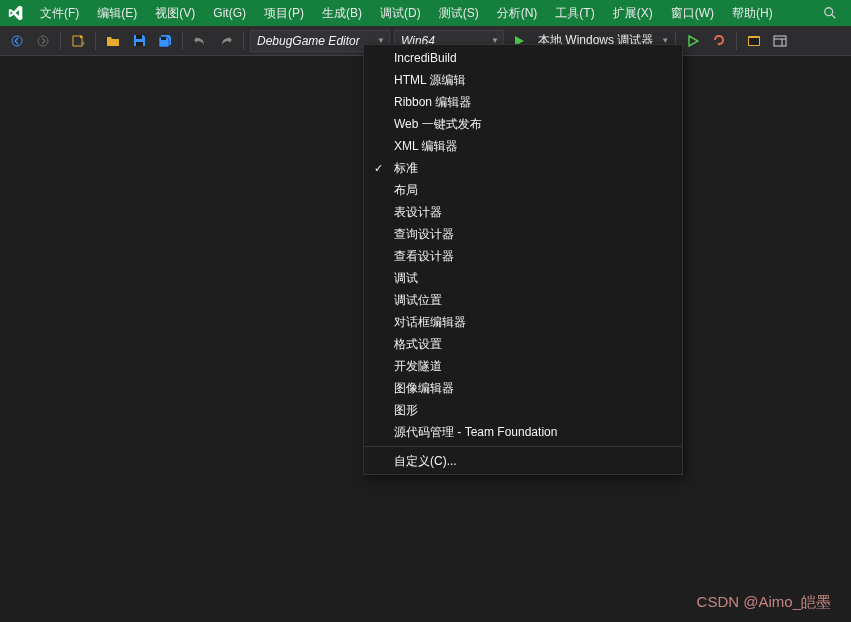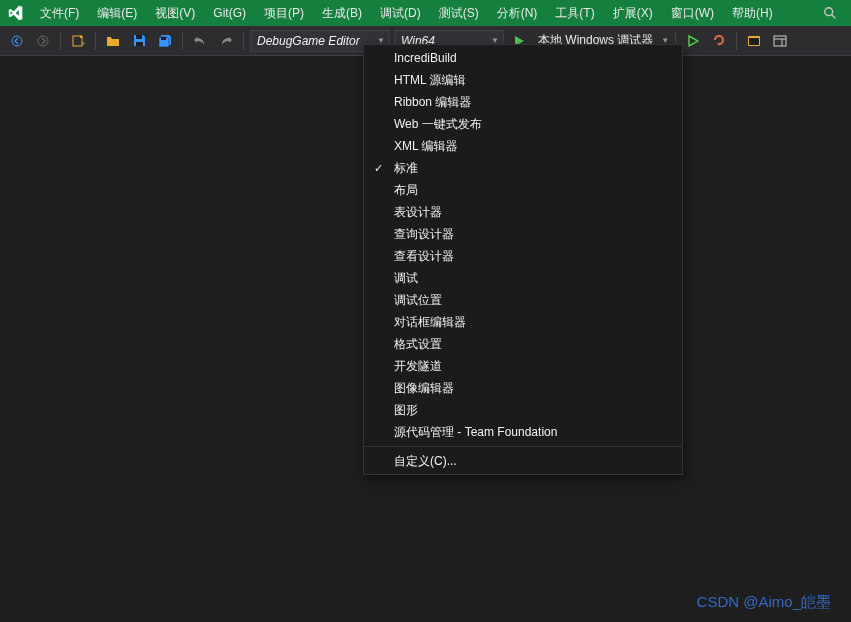--- a/index.html
+++ b/index.html
@@ -20,21 +20,21 @@
   .play-green { color: #4ec94e; }
   .play-out { color: #4ec94e; }
   
   .workspace { position: absolute; top: 56px; left: 0; right: 0; bottom: 0; background: #1e1e1e; }
   
   .context-menu { position: absolute; top: 44px; left: 363px; width: 320px; background: #1b1b1c; border: 1px solid #333337; box-shadow: 2px 4px 10px rgba(0,0,0,0.5); padding: 2px 0; z-index: 100; }
   .cm-item { height: 22px; display: flex; align-items: center; padding: 0 16px 0 30px; font-size: 12px; color: #f1f1f1; cursor: default; position: relative; }
   .cm-item .check { position: absolute; left: 10px; font-size: 11px; }
   .cm-sep { height: 1px; background: #333337; margin: 3px 0; }
   
-  .watermark { position: absolute; right: 20px; bottom: 10px; color: #3b82f6; font-size: 15px; opacity: 0.75; font-family: "Microsoft YaHei", sans-serif; }
+  .watermark { position: absolute; right: 20px; bottom: 10px; color: #fca5a5; font-size: 15px; opacity: 0.75; font-family: "Microsoft YaHei", sans-serif; }
   
   .ic-nav { color: #3794ff; }
 </style>
 </head>
 <body>
 
 <div class="menubar">
   <span class="logo">
     <svg viewBox="0 0 32 32">
         <path fill="#ffffff" d="M23 3l-9 10-6-4-3 1v12l3 1 6-4 9 10 6-2V5l-6-2zM8 19v-6l4 3-4 3zm15 2l-6-5 6-5v10z"></path>

